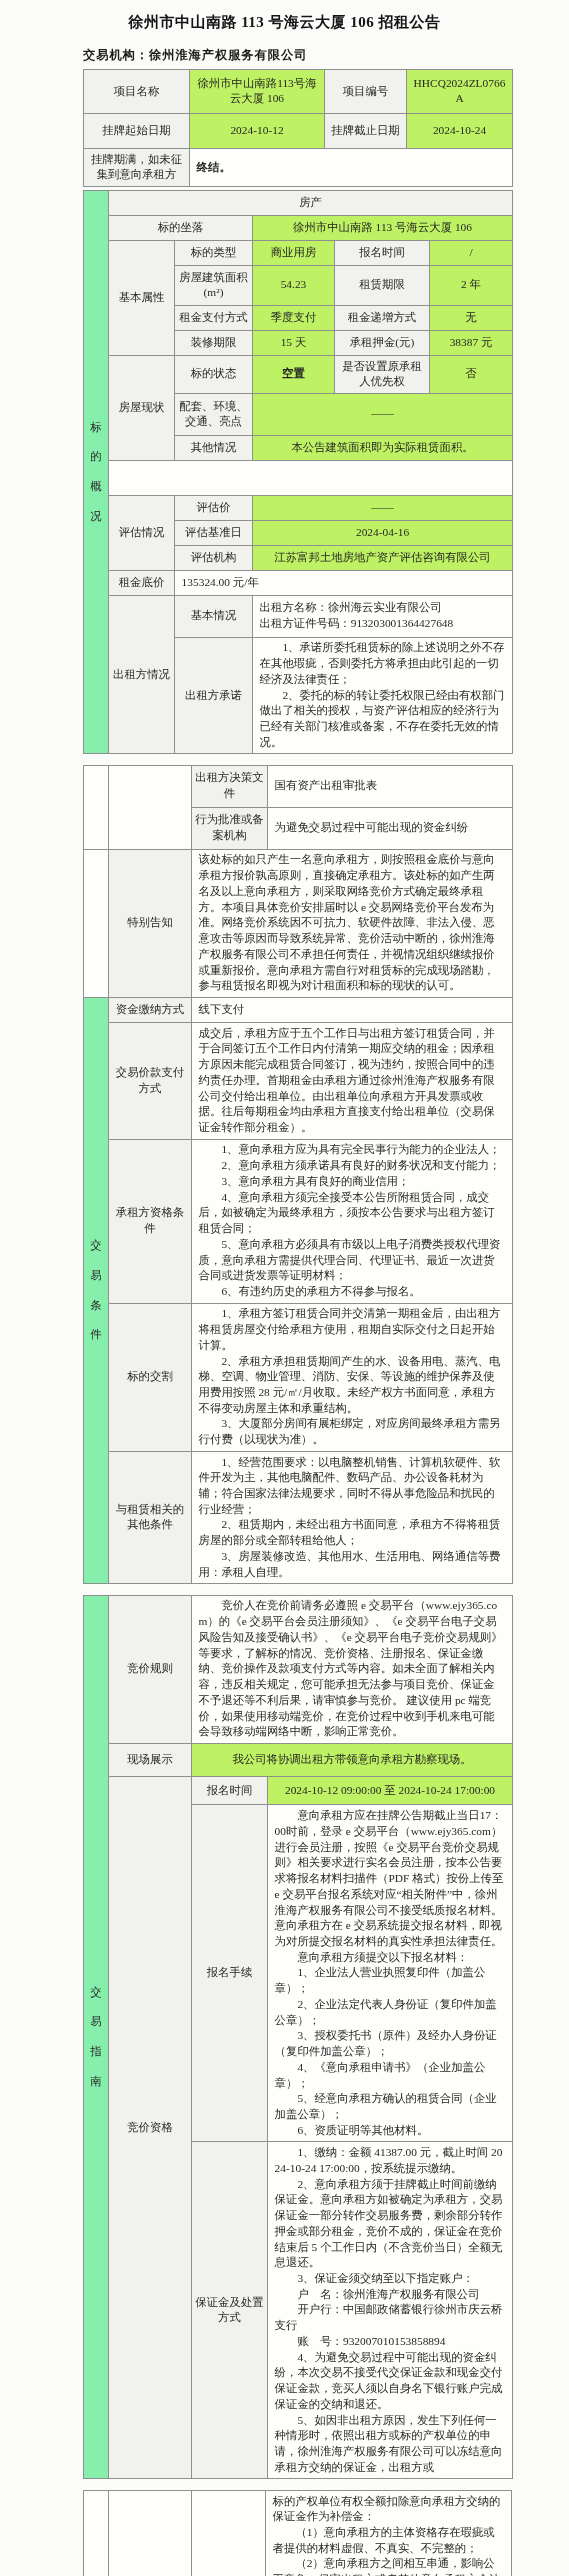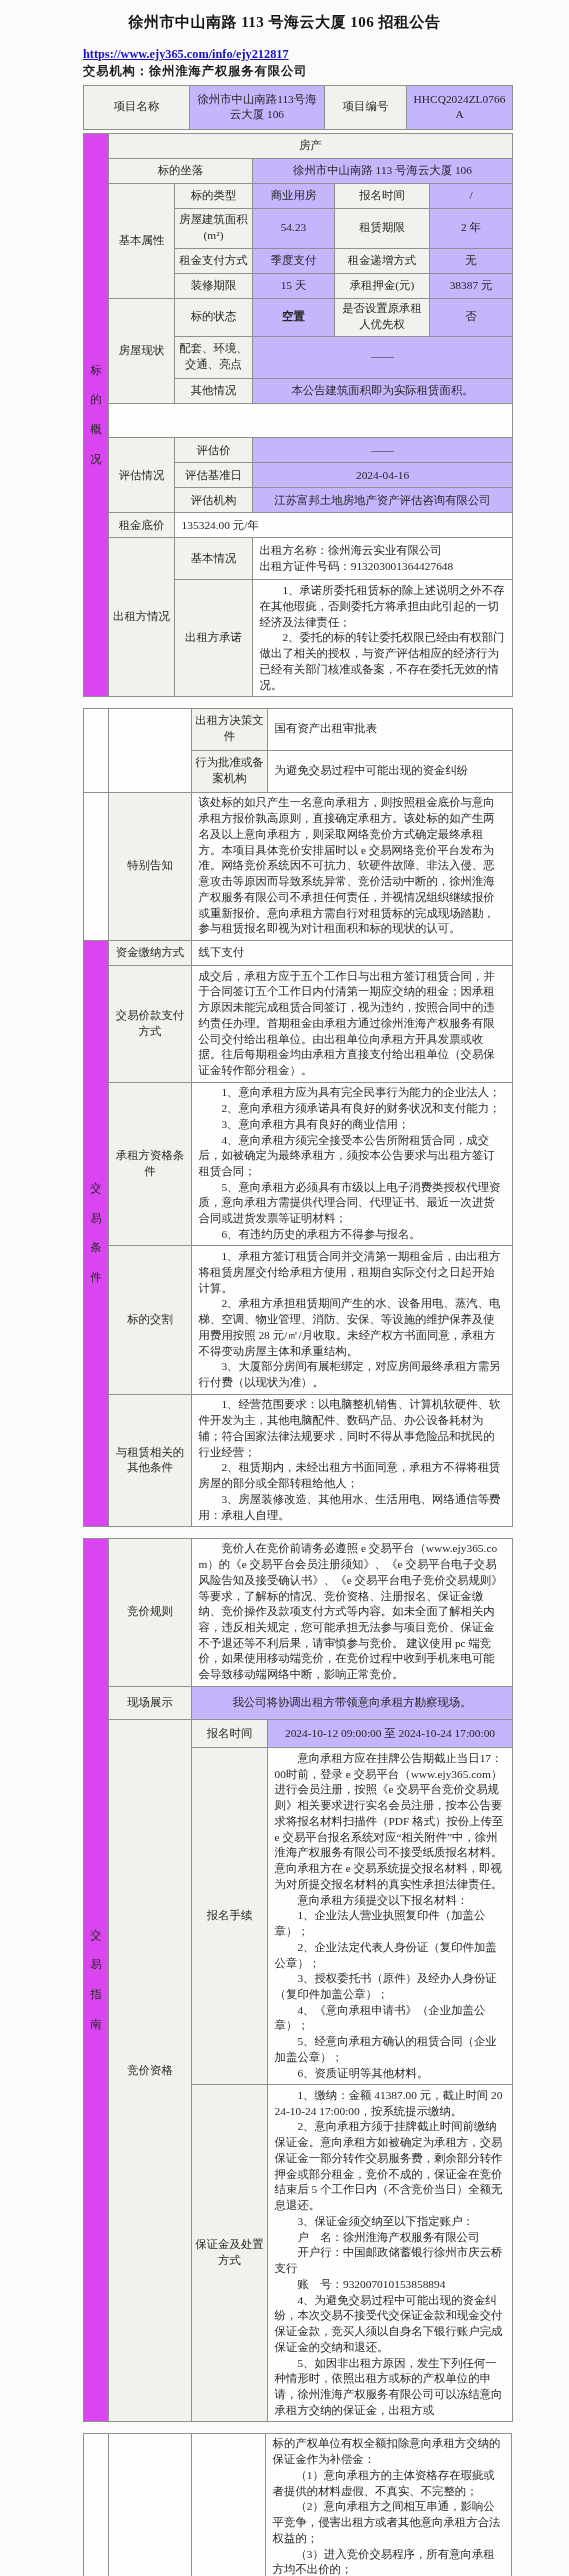--- a/index.html
+++ b/index.html
@@ -22,54 +22,61 @@
     width:429px;margin-left:83px;
   }
   .t-gap{margin-top:10.4px;}
   td{
     border:0.9px solid #8f8f8d;
     font-size:11.4px;line-height:1.38;
     padding:1.9px 4.7px;vertical-align:middle;
     word-break:break-all;color:#262624;
   }
   td.lab{background:#f1f1ee;text-align:center;padding:1.9px 1.9px;}
-  td.val{background:#c4b5fd;text-align:center;}
+  td.val{background:#bef264;text-align:center;}
   td.pre{background:#fefefd;text-align:left;white-space:pre-wrap;padding:2.8px 6.6px;}
   td.emp{background:#fefefd;}
   td.vlab{
-    background:#d946ef;text-align:center;vertical-align:middle;
+    background:#86efac;text-align:center;vertical-align:middle;
     line-height:2.6;padding:1.9px 5.7px;word-break:break-all;
   }
   .b{font-weight:bold;}
 </style>
 </head>
 <body>
 
 <div class="doc">
 
   <div class="title">徐州市中山南路 113 号海云大厦 106 招租公告</div>
 
-  <div class="link-line">
-    <a>https://www.ejy365.com/info/ejy212817</a>
-  </div>
   <div class="agency-line">交易机构：徐州淮海产权服务有限公司</div>
 
   <table>
     <colgroup>
         <col style="width:106px">
         <col style="width:135px">
         <col style="width:82px">
         <col style="width:106px">
       </colgroup>
     <tbody>
         <tr style="height:44px">
       <td class="lab">项目名称</td>
       <td class="val">徐州市中山南路113号海云大厦 106</td>
       <td class="lab">项目编号</td>
       <td class="val">HHCQ2024ZL0766A</td>
+    </tr>
+    <tr style="height:35px">
+      <td class="lab">挂牌起始日期</td>
+      <td class="val">2024-10-12</td>
+      <td class="lab">挂牌截止日期</td>
+      <td class="val">2024-10-24</td>
+    </tr>
+    <tr style="height:38px">
+      <td class="lab">挂牌期满，如未征集到意向承租方</td>
+      <td class="pre b" colspan="3">终结。</td>
     </tr>
   </tbody>
     </table>
 
   <table style="margin-top:2.8px">
     <colgroup>
         <col style="width:25px">
         <col style="width:66px">
         <col style="width:78px">
         <col style="width:82px">

